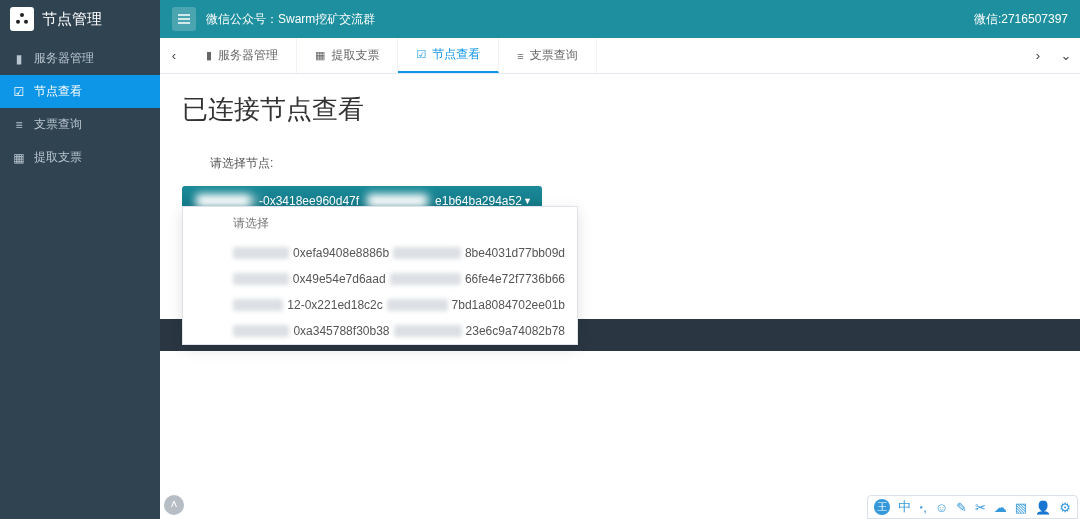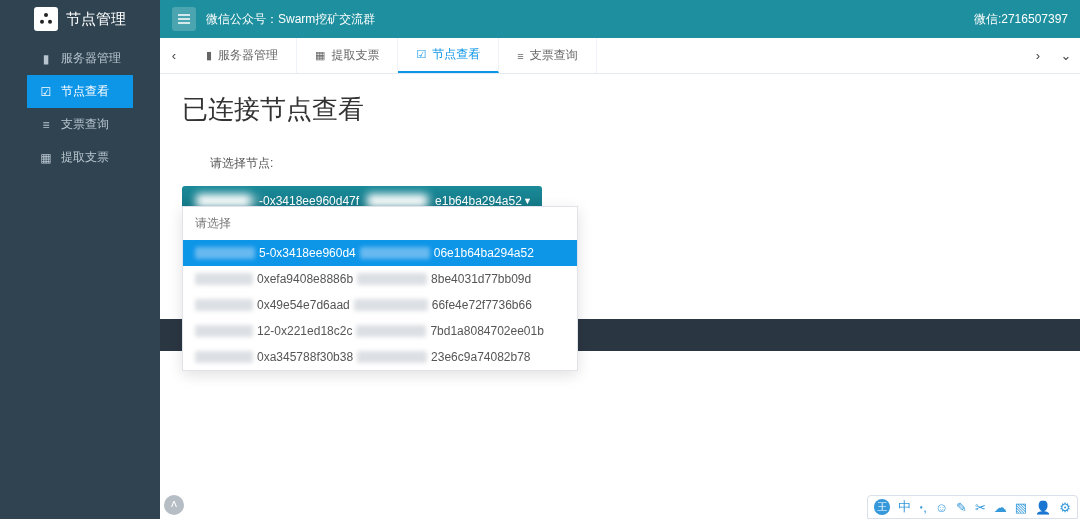--- a/index.html
+++ b/index.html
@@ -11,21 +11,20 @@
       overflow: hidden;
     }
     .app { display: flex; height: 519px; width: 1080px; }
     
     .sidebar {
       width: 160px;
       background: #2f4351;
       color: #fff;
       display: flex;
       flex-direction: column;
-      align-items: center;
     }
     .brand {
       height: 38px;
       display: flex;
       align-items: center;
       padding: 0 10px;
       gap: 8px;
       background: #2f4351;
     }
     .brand-logo {
@@ -141,20 +140,21 @@
     
     .dd-panel {
       position: absolute;
       top: 132px;
       left: 22px;
       width: 396px;
       background: #fff;
       border: 1px solid #e0e4ea;
       box-shadow: 0 4px 14px rgba(0,0,0,.12);
       z-index: 20;
+      padding-left: 38px;
     }
     .dd-header {
       padding: 8px 12px;
       font-size: 12px;
       color: #777;
     }
     .dd-scroll { max-height: 150px; overflow-y: scroll; }
     .dd-scroll::-webkit-scrollbar { width: 10px; }
     .dd-scroll::-webkit-scrollbar-thumb { background: #c8ccd2; border-radius: 4px; }
     .dd-scroll::-webkit-scrollbar-track { background: #f1f2f4; }
@@ -301,26 +301,20 @@
         <span class="blur" style="width:60px;">XXXXXXXX</span>
         <span>e1b64ba294a52</span>
         <span class="caret">▼</span>
       </button>
 
       <div class="dark-strip"></div>
 
       <div class="dd-panel">
         <div class="dd-header">请选择</div>
         <div class="dd-scroll" id="dd-scroll">
-            <div class="dd-item selected">
-              <span class="blur" style="width: 60px;"></span>
-              <span>5-0x3418ee960d4</span>
-              <span class="blur" style="width: 70px;"></span>
-              <span>06e1b64ba294a52</span>
-            </div>
             <div class="dd-item">
               <span class="blur" style="width: 58px;"></span>
               <span>0xefa9408e8886b</span>
               <span class="blur" style="width: 70px;"></span>
               <span>8be4031d77bb09d</span>
             </div>
             <div class="dd-item">
               <span class="blur" style="width: 58px;"></span>
               <span>0x49e54e7d6aad</span>
               <span class="blur" style="width: 74px;"></span>

